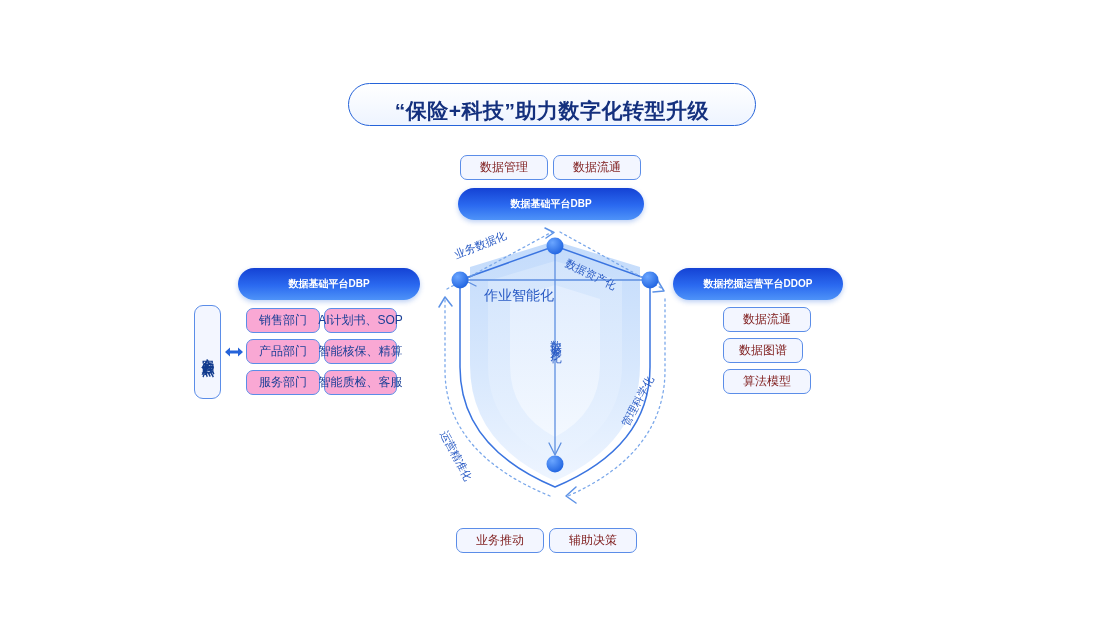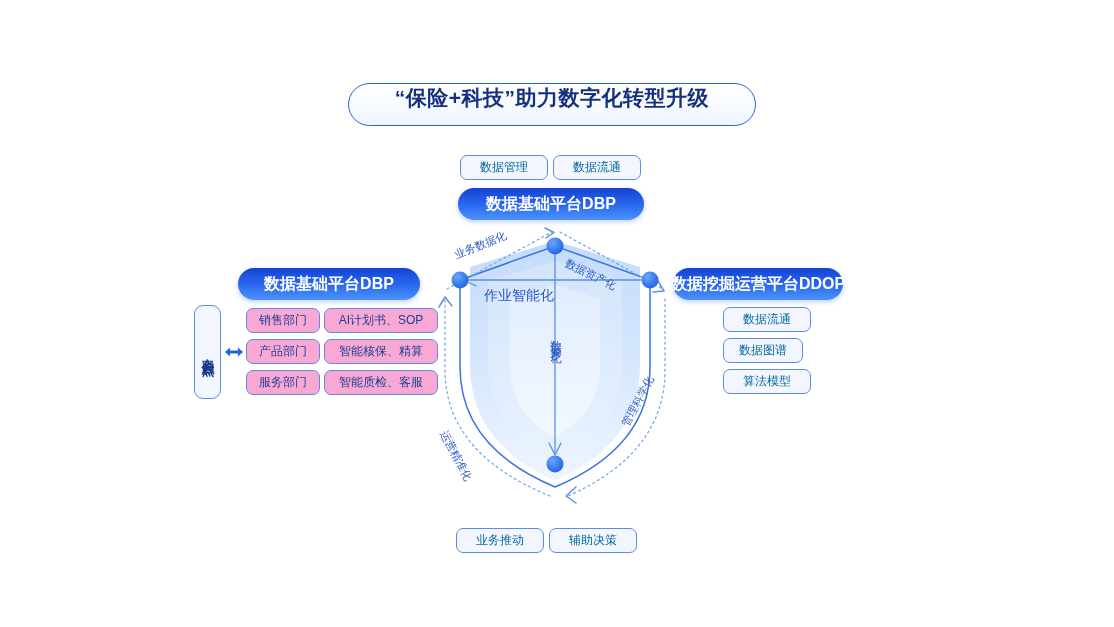--- a/index.html
+++ b/index.html
@@ -9,46 +9,46 @@
     font-family:"Liberation Sans", "DejaVu Sans", sans-serif;
     overflow:hidden;
   }
   #stage { position:relative; width:1114px; height:627px; }
 
   
   .title-pill {
     position:absolute; left:348px; top:83px; width:408px; height:43px;
     border:1.6px solid #2563d9; border-radius:22px;
     background:linear-gradient(180deg,#ffffff 0%,#eef4ff 100%);
-    display:flex; align-items:flex-start; justify-content:center;
+    display:flex; align-items:flex-end; justify-content:center;
   }
   .title-pill span {
     font-size:21px; font-weight:bold; color:#14307e; letter-spacing:.5px;
     white-space:nowrap;
   }
 
   
   .pill {
     position:absolute; display:flex; align-items:center; justify-content:center;
-    border-radius:17px; color:#fff; font-size:16px; font-weight:bold;
+    border-radius:17px; color:#fff; font-size:10px; font-weight:bold;
     background:linear-gradient(180deg,#1442d4 0%,#2b6af0 55%,#4e93f8 100%);
     box-shadow:0 2px 5px rgba(37,99,217,.30);
     white-space:nowrap;
   }
   #pill-dbp  { left:458px; top:188px; width:186px; height:32px; }
   #pill-iwp  { left:238px; top:268px; width:182px; height:32px; }
   #pill-ddop { left:673px; top:268px; width:170px; height:32px; }
   #pill-bopp { left:453px; top:489px; width:188px; height:32px; }
 
   
   .lbox {
     position:absolute; display:flex; align-items:center; justify-content:center;
     border:1.2px solid #5b8de8; border-radius:7px;
     background:#f3f6ff;
-    color:#0369a1; font-size:12px; white-space:nowrap;
+    color:#7f1d1d; font-size:12px; white-space:nowrap;
   }
 
   
   #b-top-1 { left:460px; top:155px; width:88px; height:25px; }
   #b-top-2 { left:553px; top:155px; width:88px; height:25px; }
   
   #b-bot-1 { left:456px; top:528px; width:88px; height:25px; }
   #b-bot-2 { left:549px; top:528px; width:88px; height:25px; }
   
   #b-r-1 { left:723px; top:307px; width:88px; height:25px; }
@@ -60,21 +60,21 @@
   #lrow-1 { top:308px; }
   #lrow-2 { top:339px; }
   #lrow-3 { top:370px; }
   .lrow .cellA, .lrow .cellB {
     display:flex; align-items:center; justify-content:center;
     border:1.2px solid #5b8de8; border-radius:7px;
     background:#f9a8d4; color:#1b3f96; font-size:12px;
     height:25px; white-space:nowrap;
   }
   .lrow .cellA { width:74px; }
-  .lrow .cellB { width:114px; }
+  .lrow .cellB { width:73px; }
 
   
   #touchpoint {
     position:absolute; left:194px; top:305px; width:27px; height:94px;
     border:1.3px solid #5b8de8; border-radius:9px; background:#f3f6ff;
     display:flex; align-items:center; justify-content:center;
   }
   #touchpoint span {
     writing-mode:vertical-rl; text-orientation:upright;
     font-size:12.5px; font-weight:bold; color:#123b8e; letter-spacing:2px;

